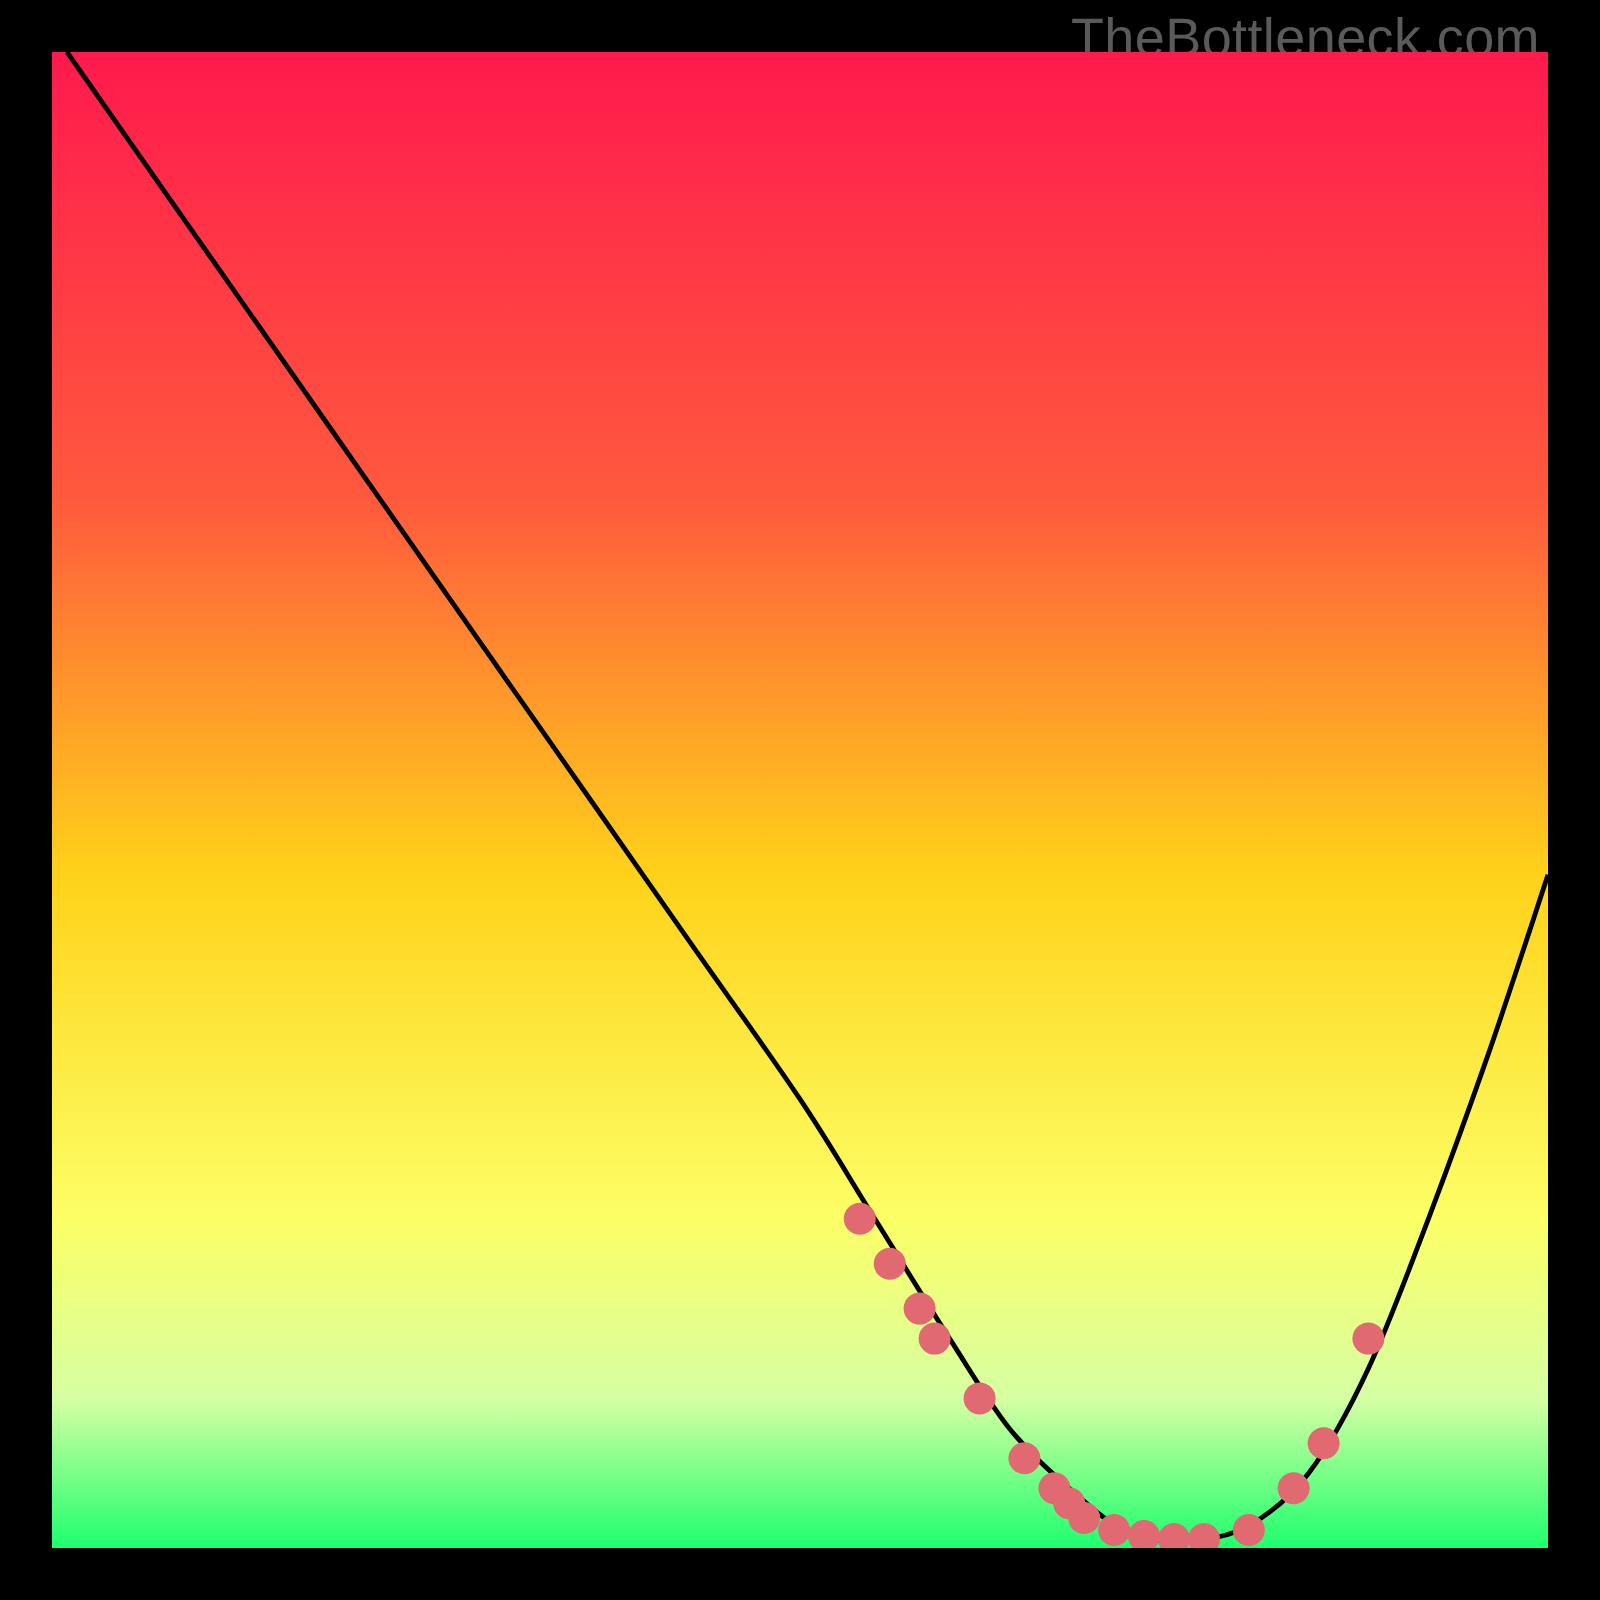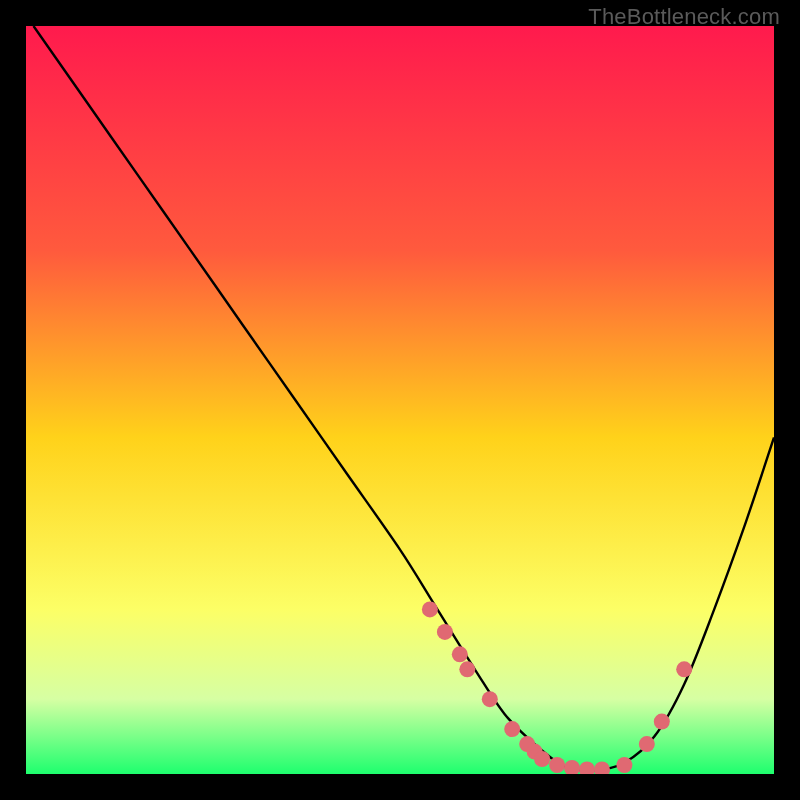--- a/index.html
+++ b/index.html
@@ -13,23 +13,23 @@
   .plot-area {
     position: absolute;
     left: 26px;
     top: 26px;
     width: 748px;
     height: 748px;
   }
   .watermark {
     position: absolute;
     top: 4px;
-    right: 20px;
+    right: 30px;
     font-family: Arial, Helvetica, sans-serif;
-    font-size: 22px;
+    font-size: 27px;
     font-weight: 500;
     color: #5a5a5a;
     letter-spacing: 0.2px;
   }
   svg { display: block; }
 </style>
 </head>
 <body>
 
 <div class="frame">

